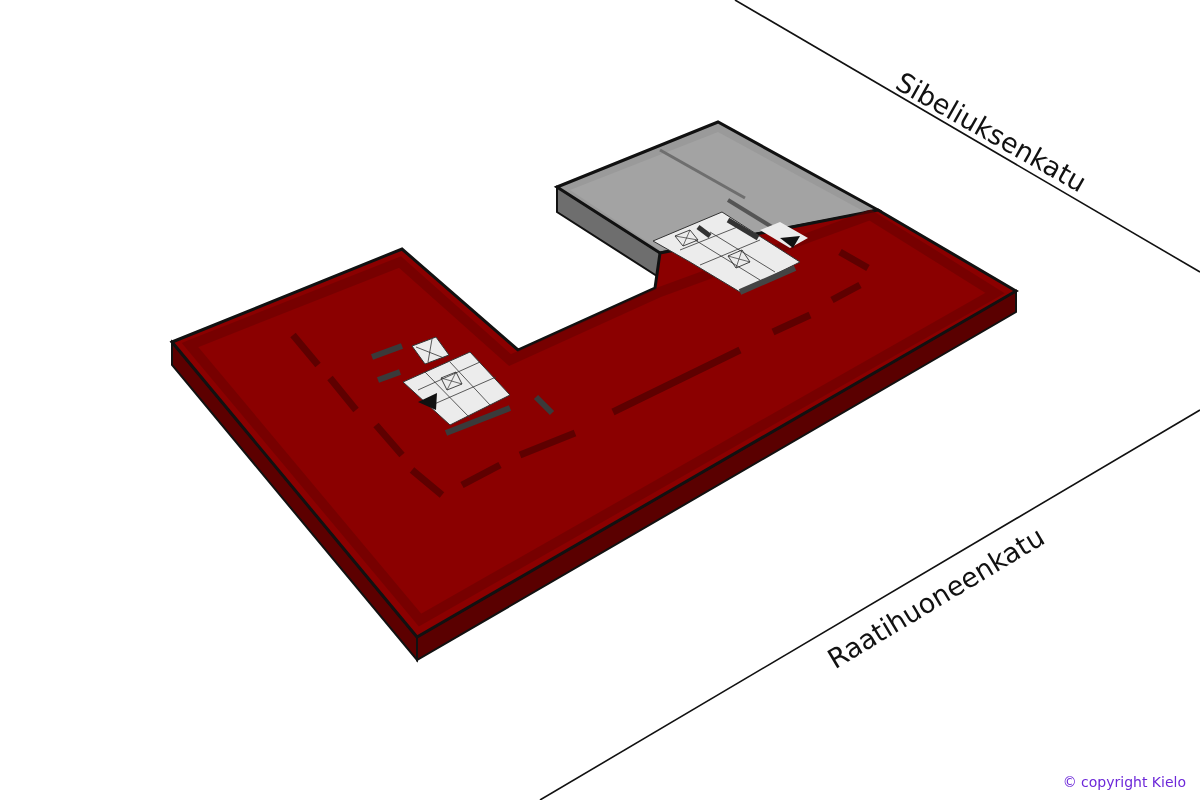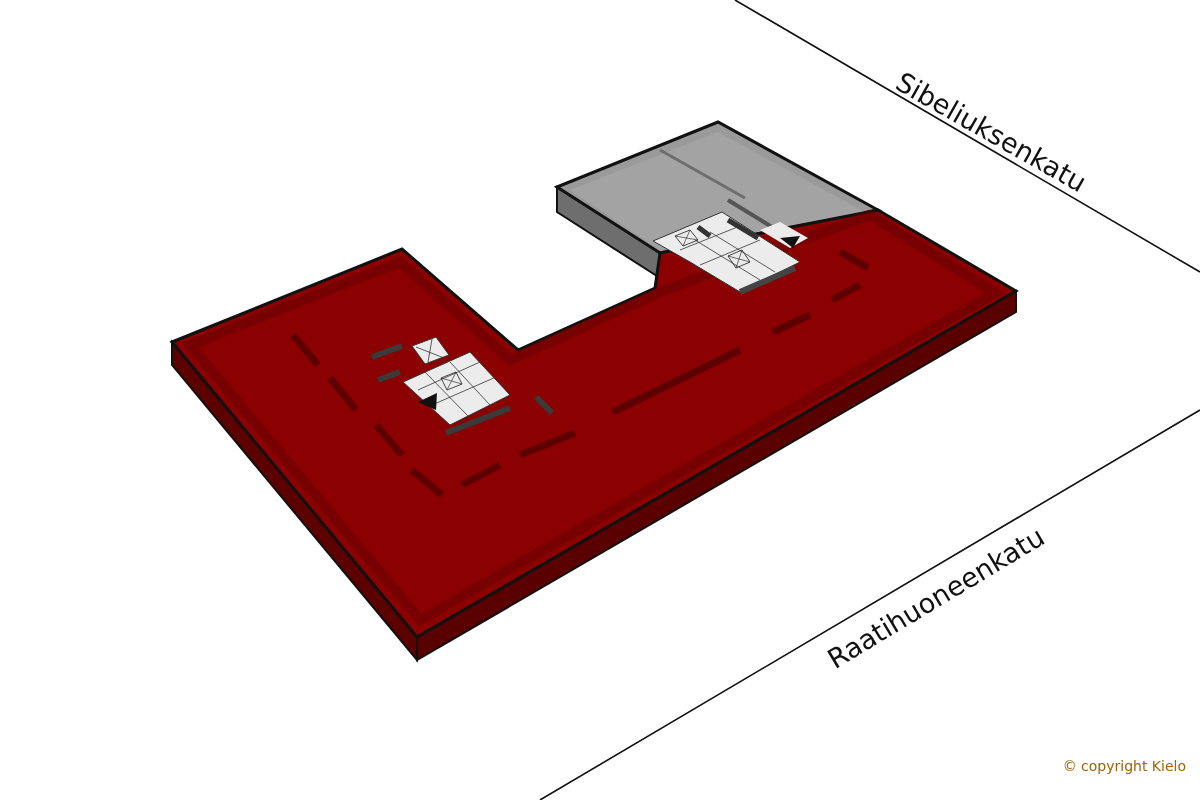--- a/index.html
+++ b/index.html
@@ -1,21 +1,21 @@
 <!DOCTYPE html>
 <html><head>
 <meta charset="utf-8">
 <style>
   html, body { margin:0; padding:0; background:#ffffff; }
   body { width:1200px; height:800px; position:relative; overflow:hidden; font-family:"DejaVu Sans","Liberation Sans",sans-serif; }
   #stage { position:absolute; left:0; top:0; width:1200px; height:800px; }
   .street-label { position:absolute; font-family:"DejaVu Sans","Liberation Sans",sans-serif; color:#111; white-space:nowrap; transform-origin:0 0; }
   #label-sib { left:906px; top:66px; font-size:27px; transform:rotate(29.5deg); }
   #label-raa { left:822px; top:648px; font-size:27px; transform:rotate(-31deg); }
-  #copyright { position:absolute; right:14px; bottom:26px; font-size:14px; color:#a16207; font-family:"DejaVu Sans","Liberation Sans",sans-serif;margin-left:12px; }
+  #copyright { position:absolute; right:14px; bottom:10px; font-size:14px; color:#6d28d9; font-family:"DejaVu Sans","Liberation Sans",sans-serif;margin-left:12px; }
 </style>
 </head>
 <body>
 
 <div id="stage">
   <svg width="1200" height="800" viewBox="0 0 1200 800" xmlns="http://www.w3.org/2000/svg">
 
     <line x1="735" y1="0" x2="1200" y2="272" stroke="#111" stroke-width="1.6"></line>
     <line x1="540" y1="800" x2="1200" y2="410" stroke="#111" stroke-width="1.6"></line>
 

